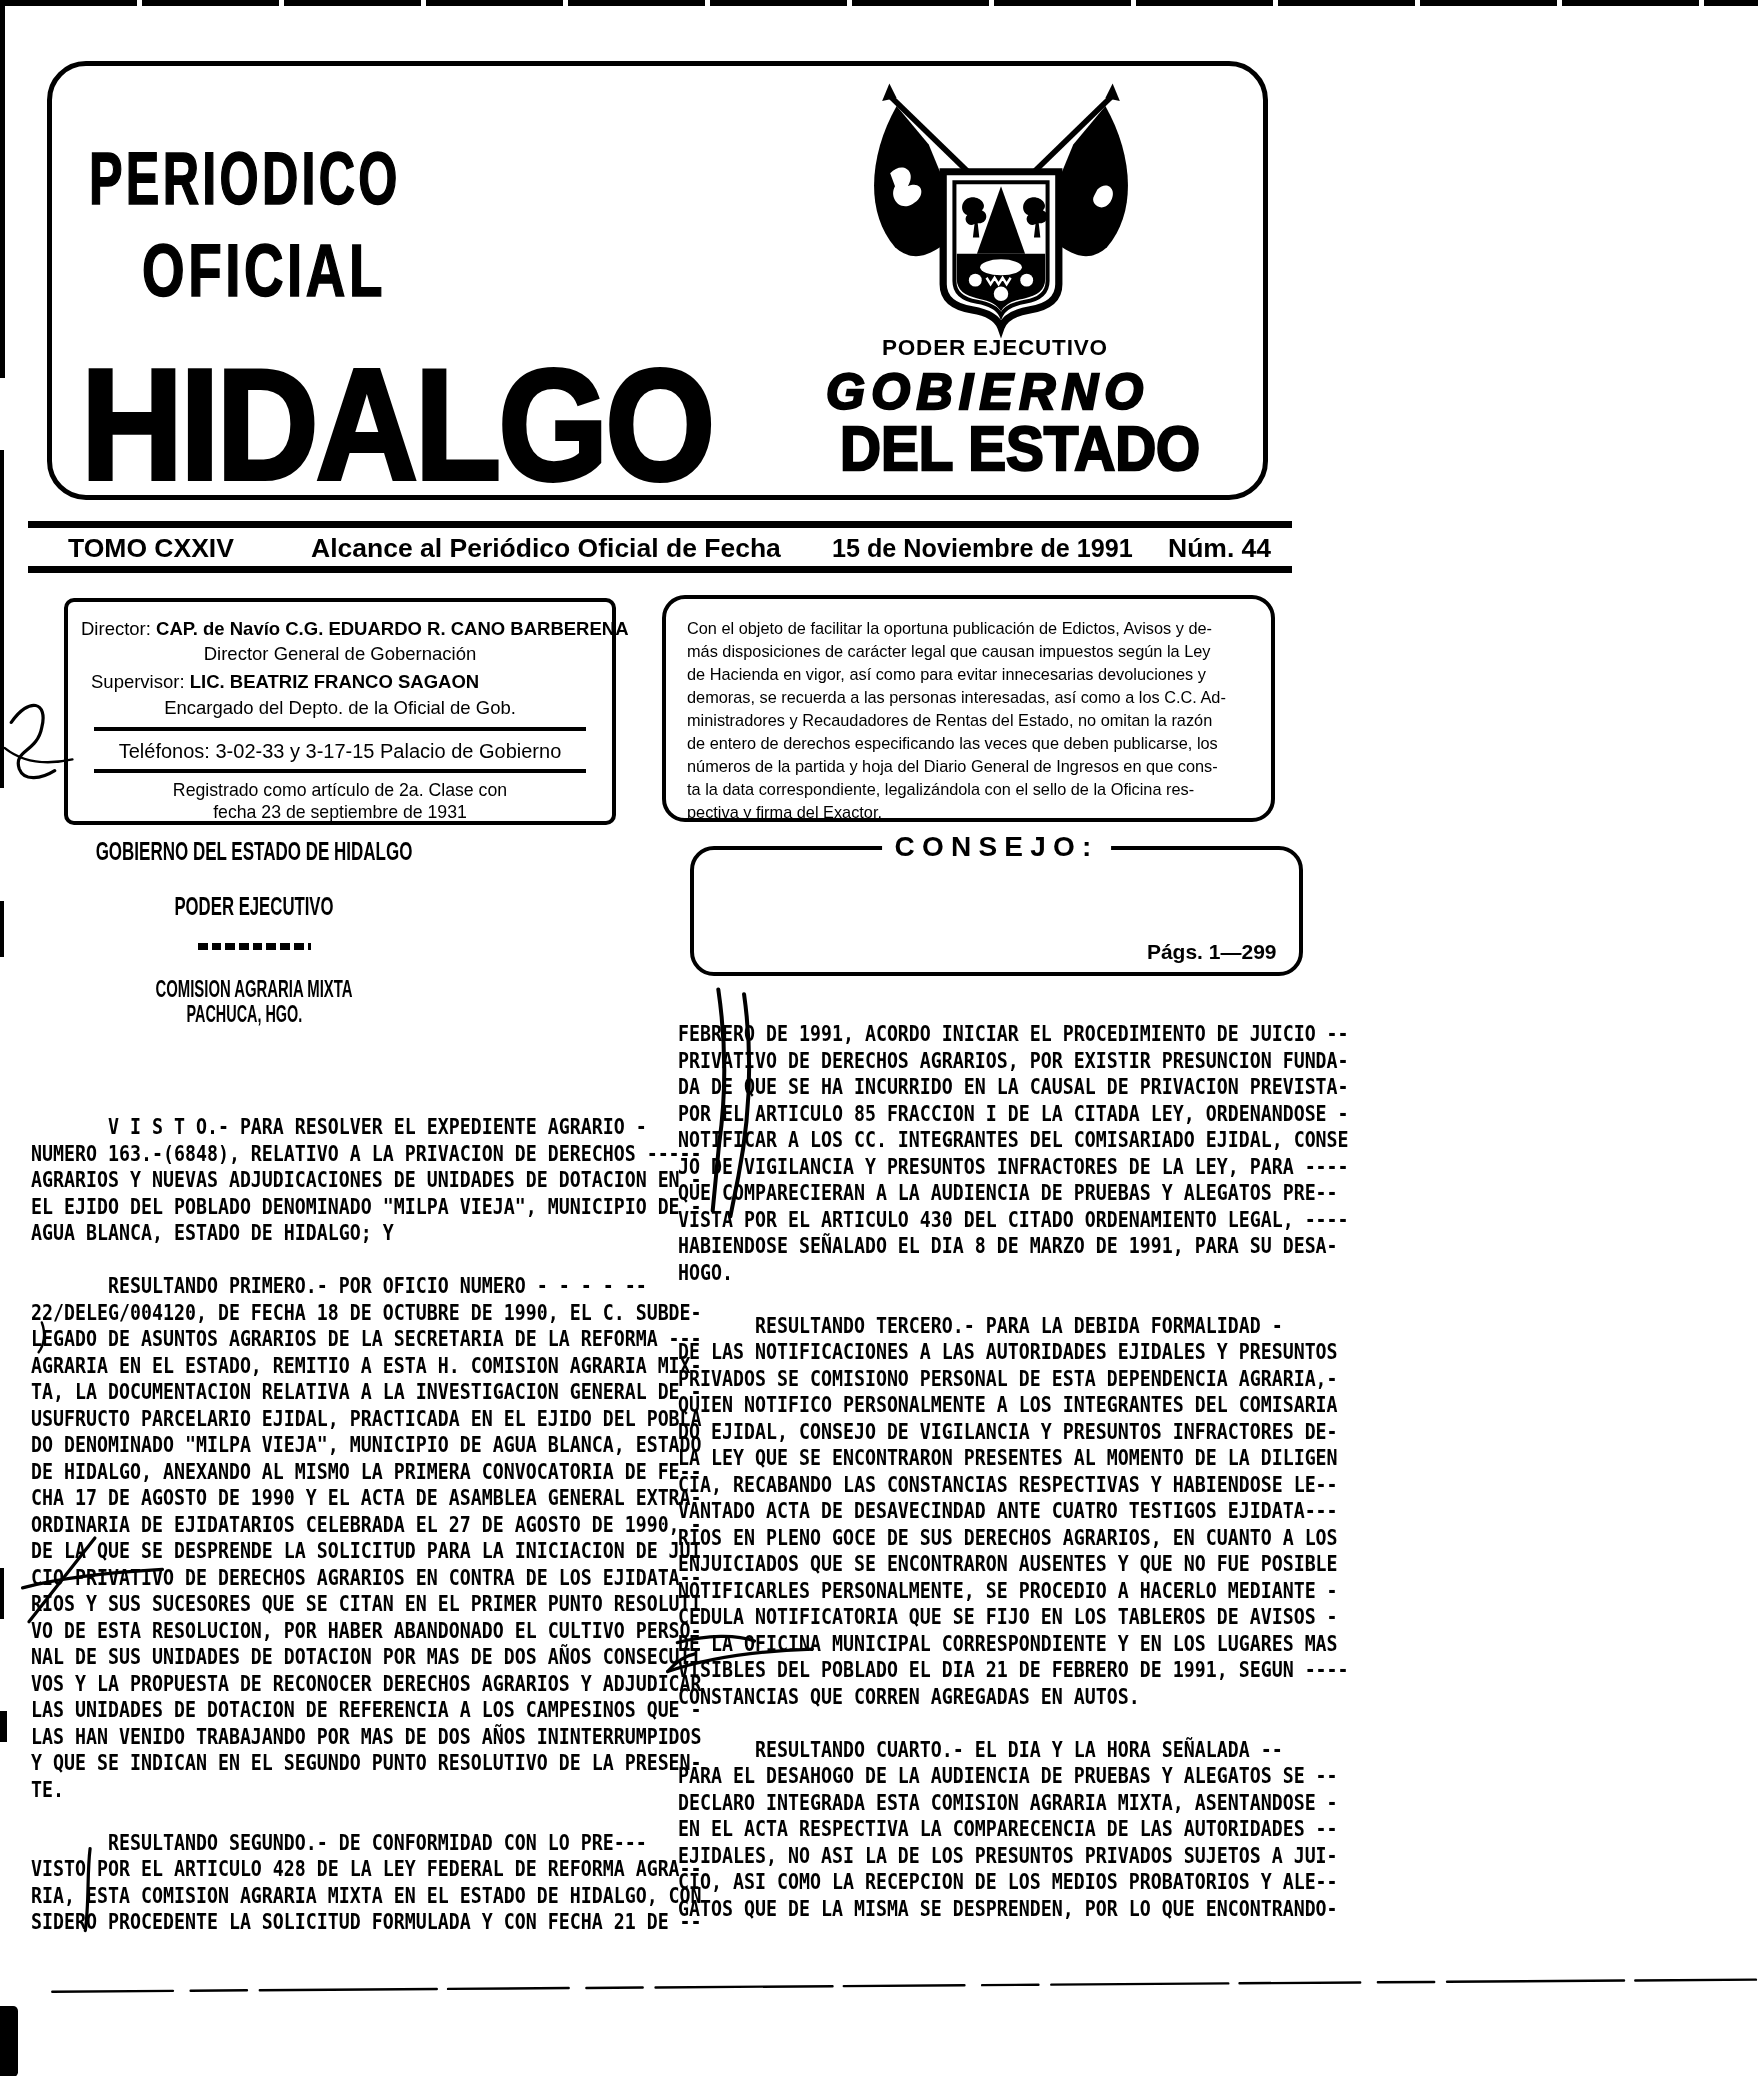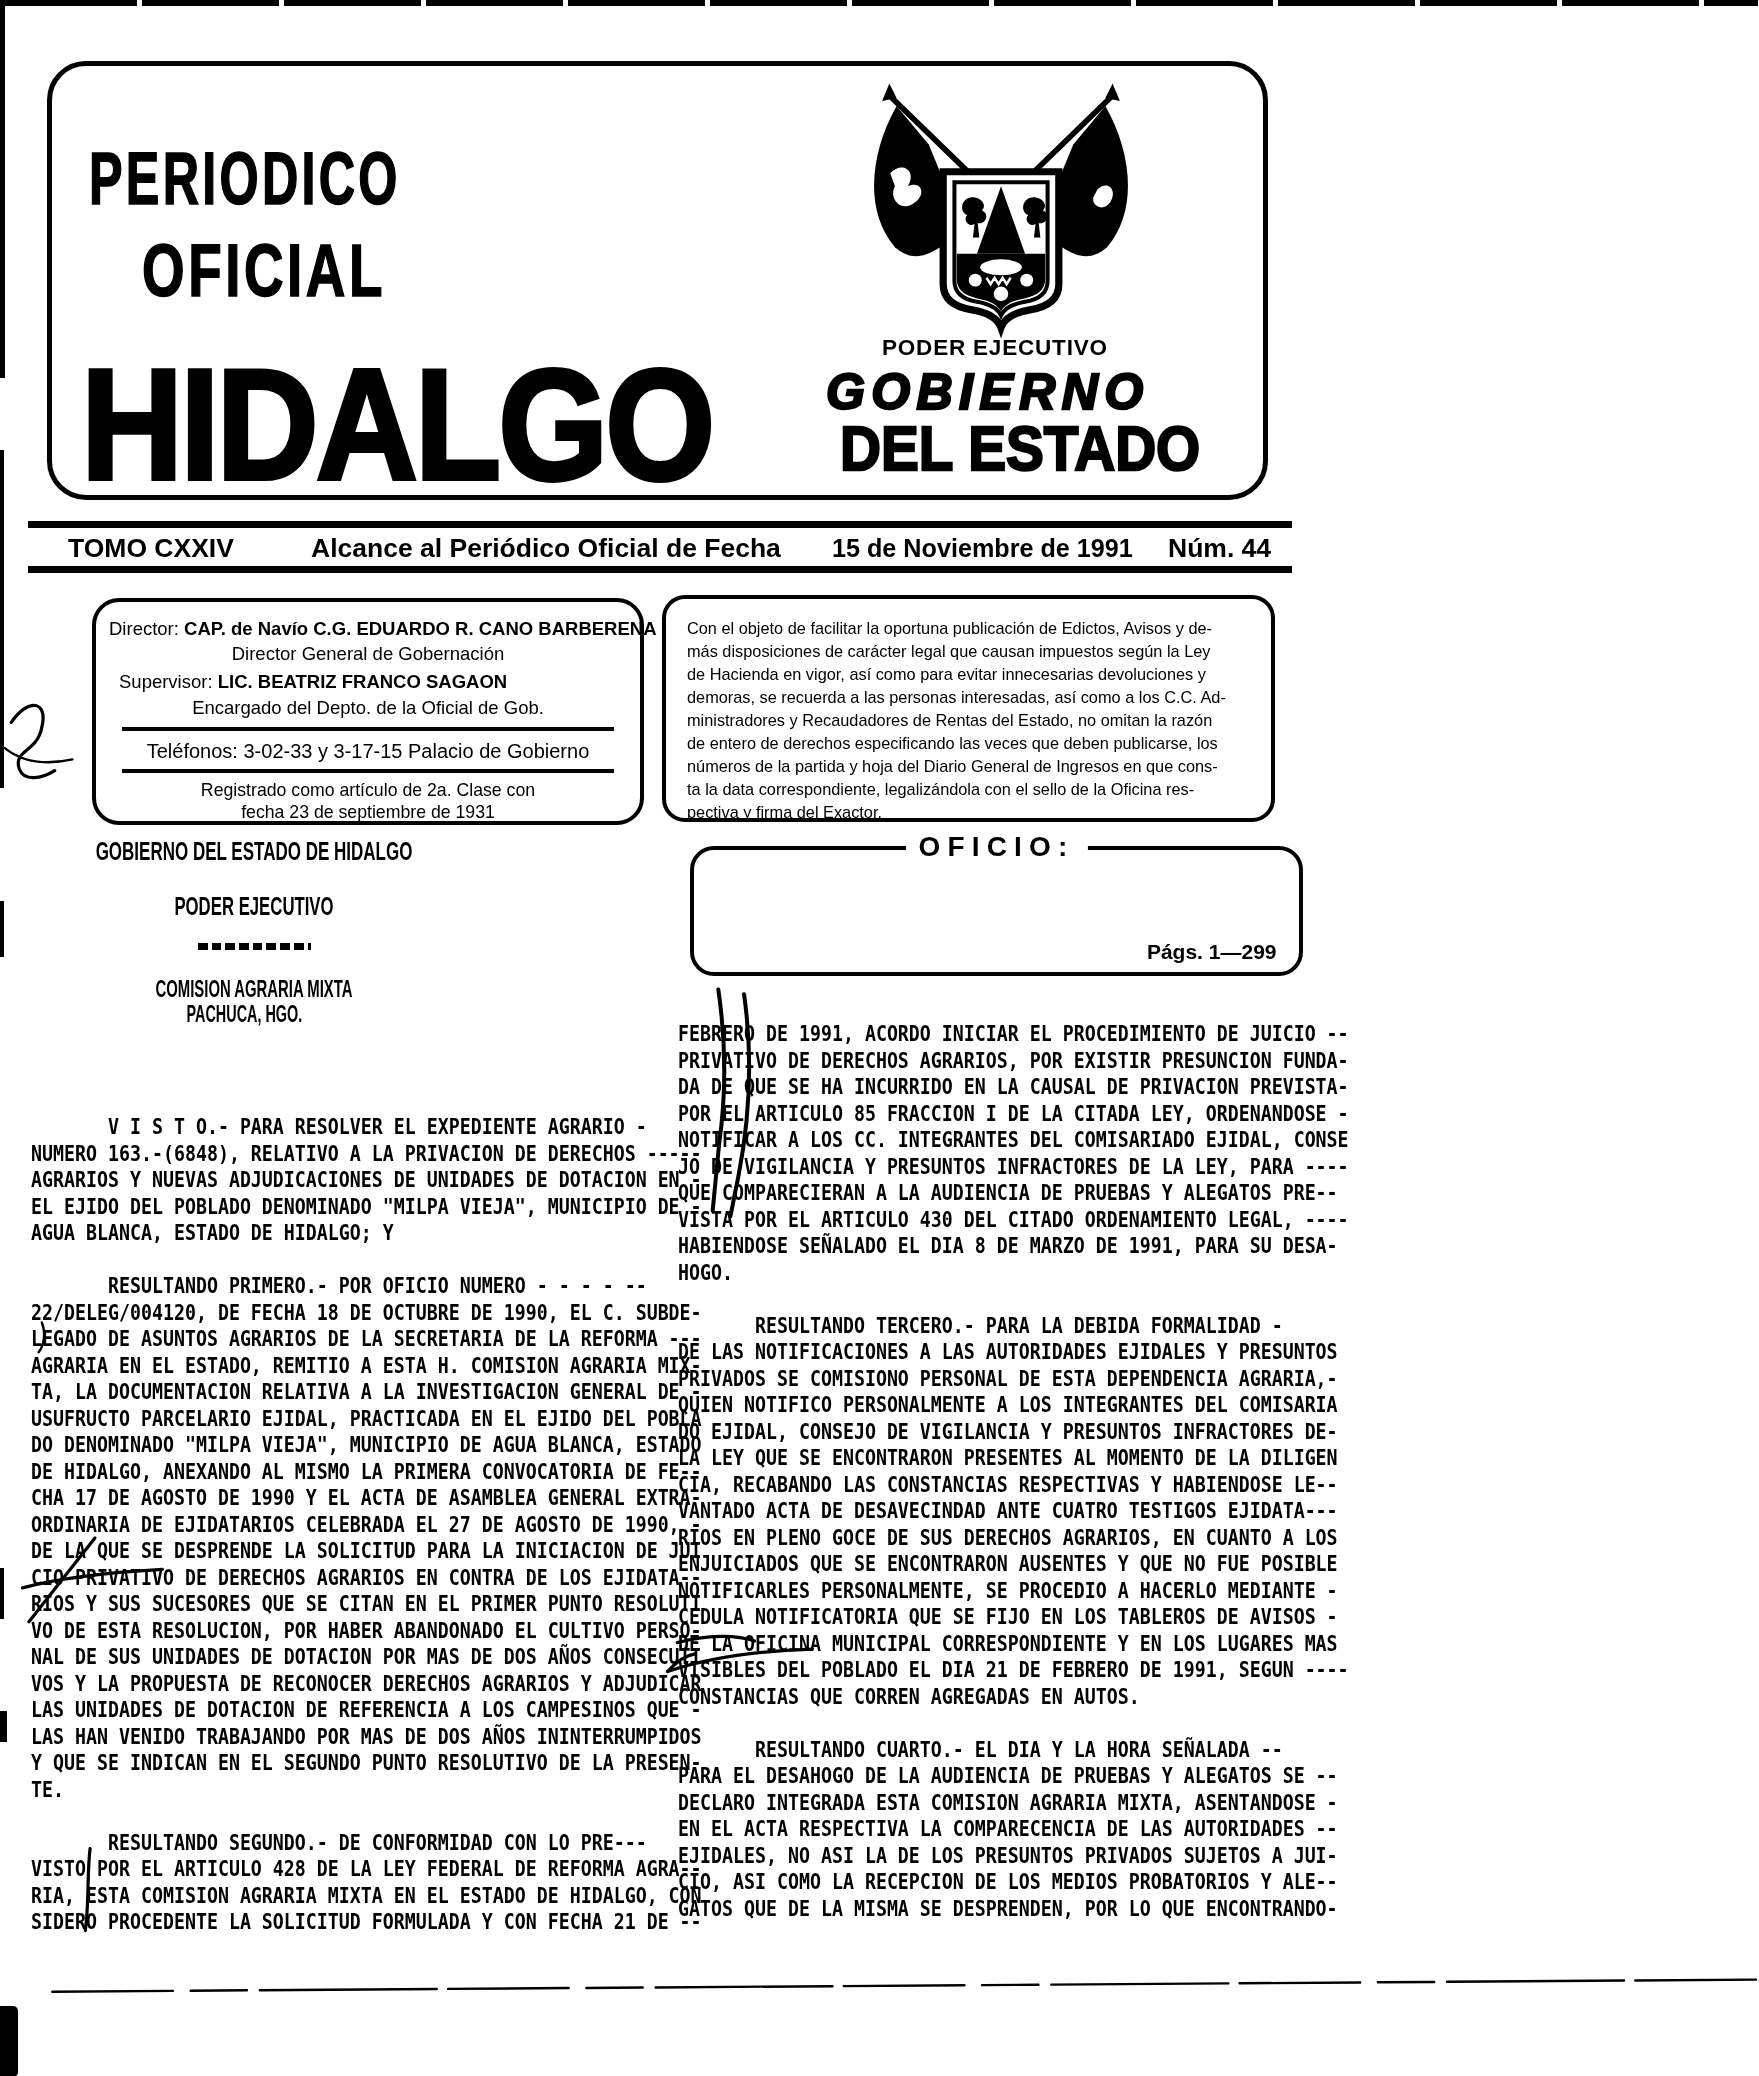--- a/index.html
+++ b/index.html
@@ -24,21 +24,21 @@
     -webkit-text-stroke:2.4px #000;white-space:nowrap;font-style:italic;}
   .mh-gov2{left:788px;top:351px;font-weight:bold;font-size:63px;line-height:63px;
     transform:scaleX(0.9);transform-origin:0 0;-webkit-text-stroke:2.4px #000;white-space:nowrap;}
   .mh-caption{left:830px;top:270px;font-weight:bold;font-size:22.5px;line-height:24px;
     letter-spacing:0.8px;white-space:nowrap;}
   .emblem{left:788px;top:11.3px;}
   
   .rule{background:#000;}
   .issue-text{font-weight:bold;font-size:26.5px;line-height:32px;white-space:nowrap;}
   
-  .staff-box{left:64px;top:598px;width:544px;height:219px;border:4.8px solid #000;border-radius:27px;margin-left:28px;}
+  .staff-box{left:64px;top:598px;width:544px;height:219px;border:4.8px solid #000;border-radius:10px;}
   .staff-row{position:absolute;left:0;width:100%;font-size:18.5px;line-height:24px;white-space:nowrap;}
   .staff-row .bold{font-weight:bold;}
   .ctr{text-align:center;}
   .staff-rule{position:absolute;left:26px;width:492px;height:4px;background:#000;}
   .staff-small{font-size:17.7px;}
   .notice-box{left:662px;top:595px;width:605px;height:219px;border:4.8px solid #000;border-radius:23px;}
   .notice-text{position:absolute;left:21px;top:17.7px;font-size:17px;line-height:23px;
     white-space:pre;transform:scaleX(0.96);transform-origin:0 0;}
   
   .lhead{left:0;width:508px;text-align:center;font-weight:bold;font-size:25px;line-height:27px;
@@ -136,21 +136,21 @@
 pectiva y firma del Exactor.</div>
 </div>
 
 <div class="abs lhead" style="top:838px;transform:scaleX(0.68)">GOBIERNO DEL ESTADO DE HIDALGO</div>
 <div class="abs lhead" style="top:893px;transform:scaleX(0.67)">PODER EJECUTIVO</div>
 <div class="abs dash-row"></div>
 <div class="abs lhead" style="top:975px;font-size:24px;transform:scaleX(0.62)">COMISION AGRARIA MIXTA</div>
 <div class="abs lhead" style="top:1000px;font-size:24px;transform:scaleX(0.60) translateX(-16px)">PACHUCA, HGO.</div>
 
 <div class="abs sumario-box">
-  <div class="sumario-head">OFICIO:</div>
+  <div class="sumario-head">CONSEJO:</div>
   <div class="sumario-pages">Págs. 1—299</div>
 </div>
 
 <pre class="abs body-col col-left">       V I S T O.- PARA RESOLVER EL EXPEDIENTE AGRARIO -
 NUMERO 163.-(6848), RELATIVO A LA PRIVACION DE DERECHOS -----
 AGRARIOS Y NUEVAS ADJUDICACIONES DE UNIDADES DE DOTACION EN -
 EL EJIDO DEL POBLADO DENOMINADO "MILPA VIEJA", MUNICIPIO DE -
 AGUA BLANCA, ESTADO DE HIDALGO; Y
 
        RESULTANDO PRIMERO.- POR OFICIO NUMERO - - - - --

